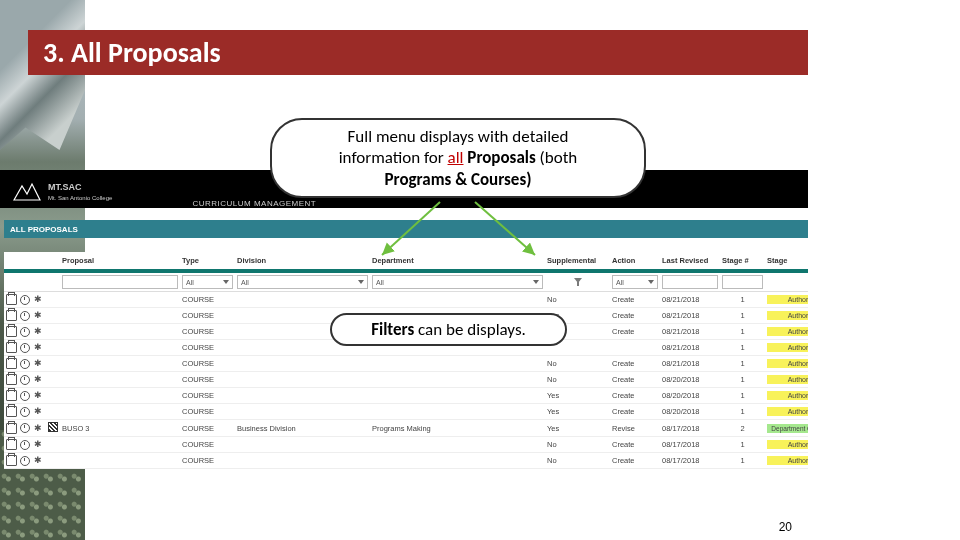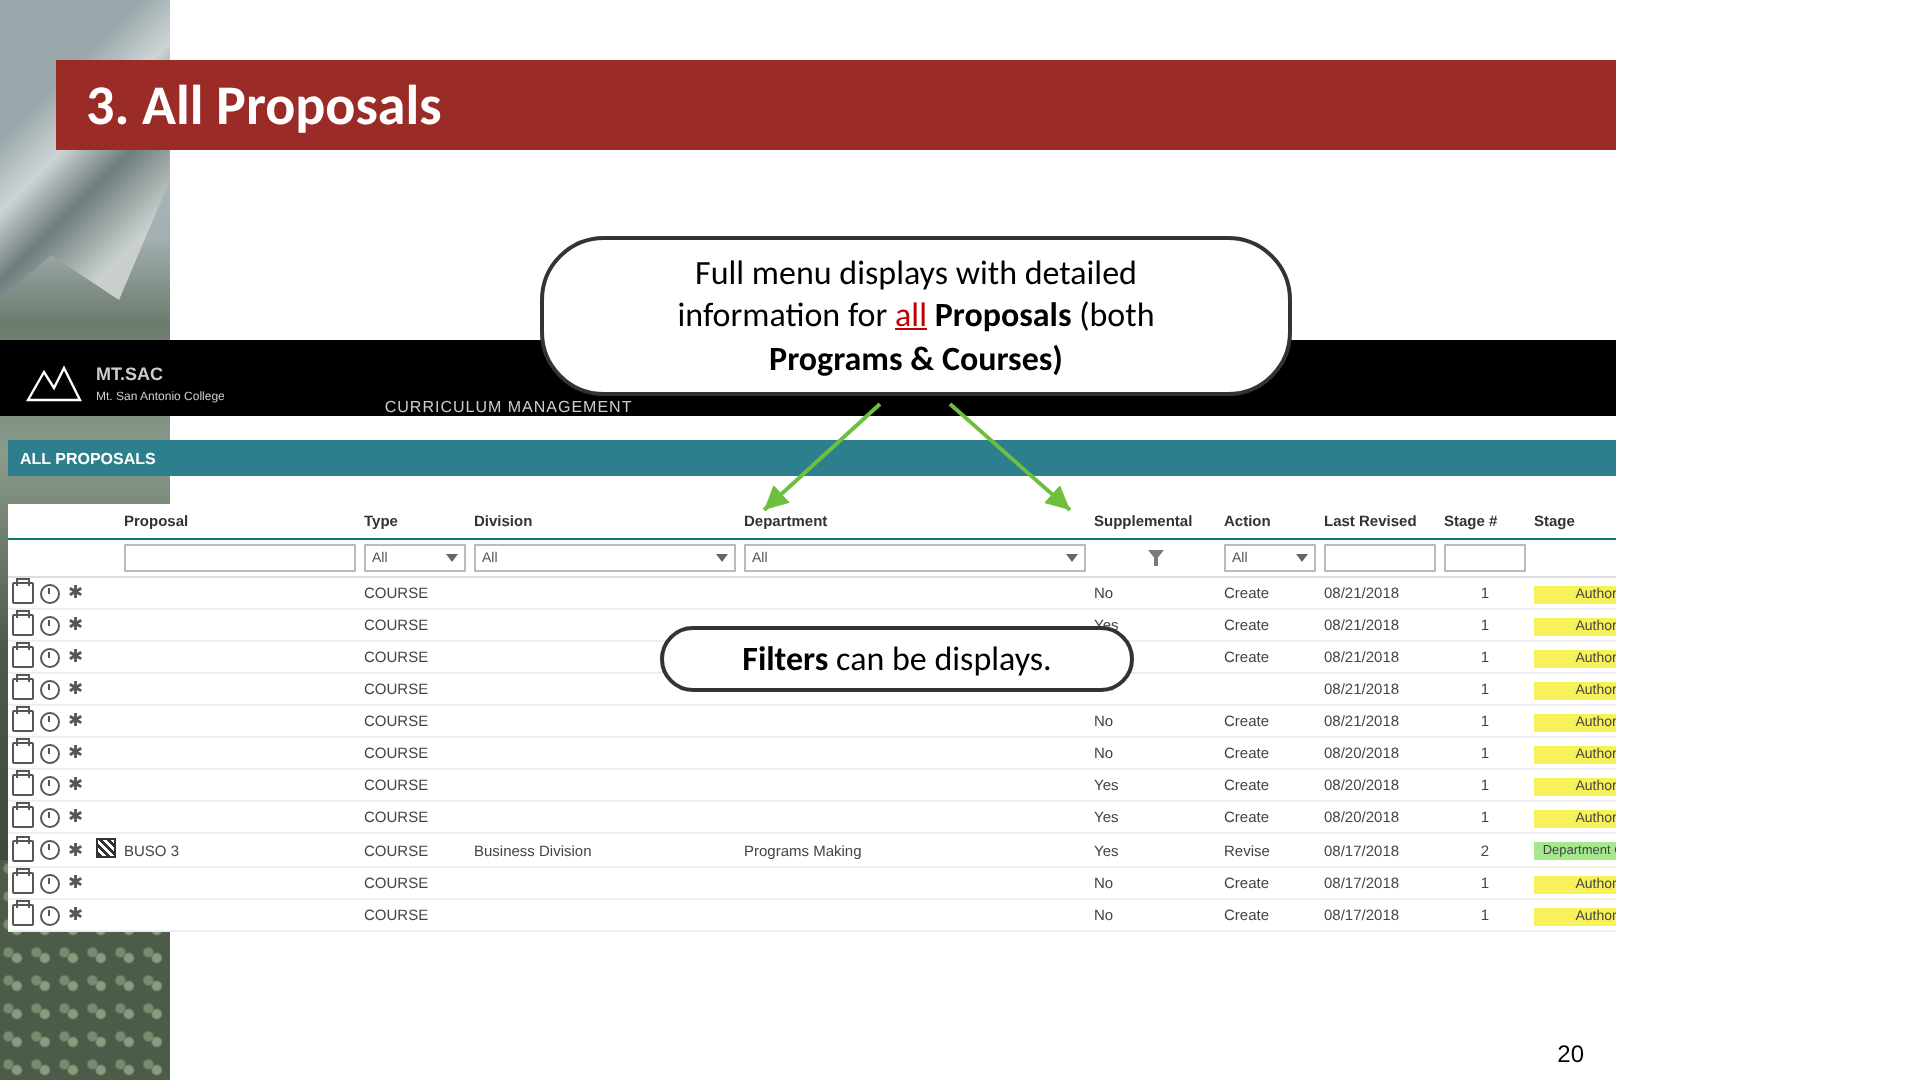--- a/index.html
+++ b/index.html
@@ -11,21 +11,21 @@
   .title-text{color:#fff;font-size:28px;font-weight:600;margin-left:15px;font-family:Calibri,Arial,sans-serif}
   .nav-band{position:absolute;left:0;top:170px;width:960px;height:38px;background:#000;z-index:2;display:flex;align-items:flex-end;color:#ccc;font-size:9px}
   .logo{display:flex;align-items:center;margin-left:12px;gap:6px}
   .logo-svg{width:30px;height:30px}
   .logo-text{line-height:1.1;font-size:9px}
   .nav-mid{margin-left:80px;font-size:8px;letter-spacing:.5px}
   .nav-right{margin-left:auto;margin-right:12px;display:flex;gap:20px;font-size:8px}
   .teal-band{position:absolute;left:4px;top:220px;width:952px;height:18px;background:#2e7f8d;z-index:2;color:#fff;font-size:8px;font-weight:600;display:flex;align-items:center;padding-left:6px}
   .table-wrap{position:absolute;left:4px;top:252px;width:952px;z-index:2;background:#fff}
   table{border-collapse:collapse;width:100%;table-layout:fixed;font-size:8px}
-  th{text-align:left;font-weight:600;padding:4px 2px;border-bottom:1px solid #0f766e;color:#333;white-space:nowrap;font-size:7.5px}
+  th{text-align:left;font-weight:600;padding:4px 2px;border-bottom:4px solid #0f766e;color:#333;white-space:nowrap;font-size:7.5px}
   .filter-cell{padding:2px;border-bottom:1px solid #ddd}
   .filter-box{height:12px;border:1px solid #bbb;background:#fff;display:flex;align-items:center;font-size:7px;padding:0 3px;color:#555;position:relative}
   .filter-box.sel::after{content:"";position:absolute;right:3px;top:4px;width:0;height:0;border-left:3px solid transparent;border-right:3px solid transparent;border-top:4px solid #666}
   .funnel{width:10px;height:10px;margin:2px auto;position:relative}
   .funnel::before{content:"";position:absolute;top:1px;left:1px;width:0;height:0;border-left:4px solid transparent;border-right:4px solid transparent;border-top:5px solid #7a7a7a}
   .funnel::after{content:"";position:absolute;top:5px;left:4px;width:2px;height:4px;background:#7a7a7a}
   td{padding:2px;border-bottom:1px solid #eee;color:#444;white-space:nowrap;font-size:7.5px}
   .ic{display:inline-block;width:9px;height:9px;vertical-align:middle}
   .ic-print{border:1px solid #555;border-radius:1px;position:relative}
   .ic-print::after{content:"";position:absolute;top:-3px;left:1px;width:5px;height:3px;border:1px solid #555;border-bottom:none}

